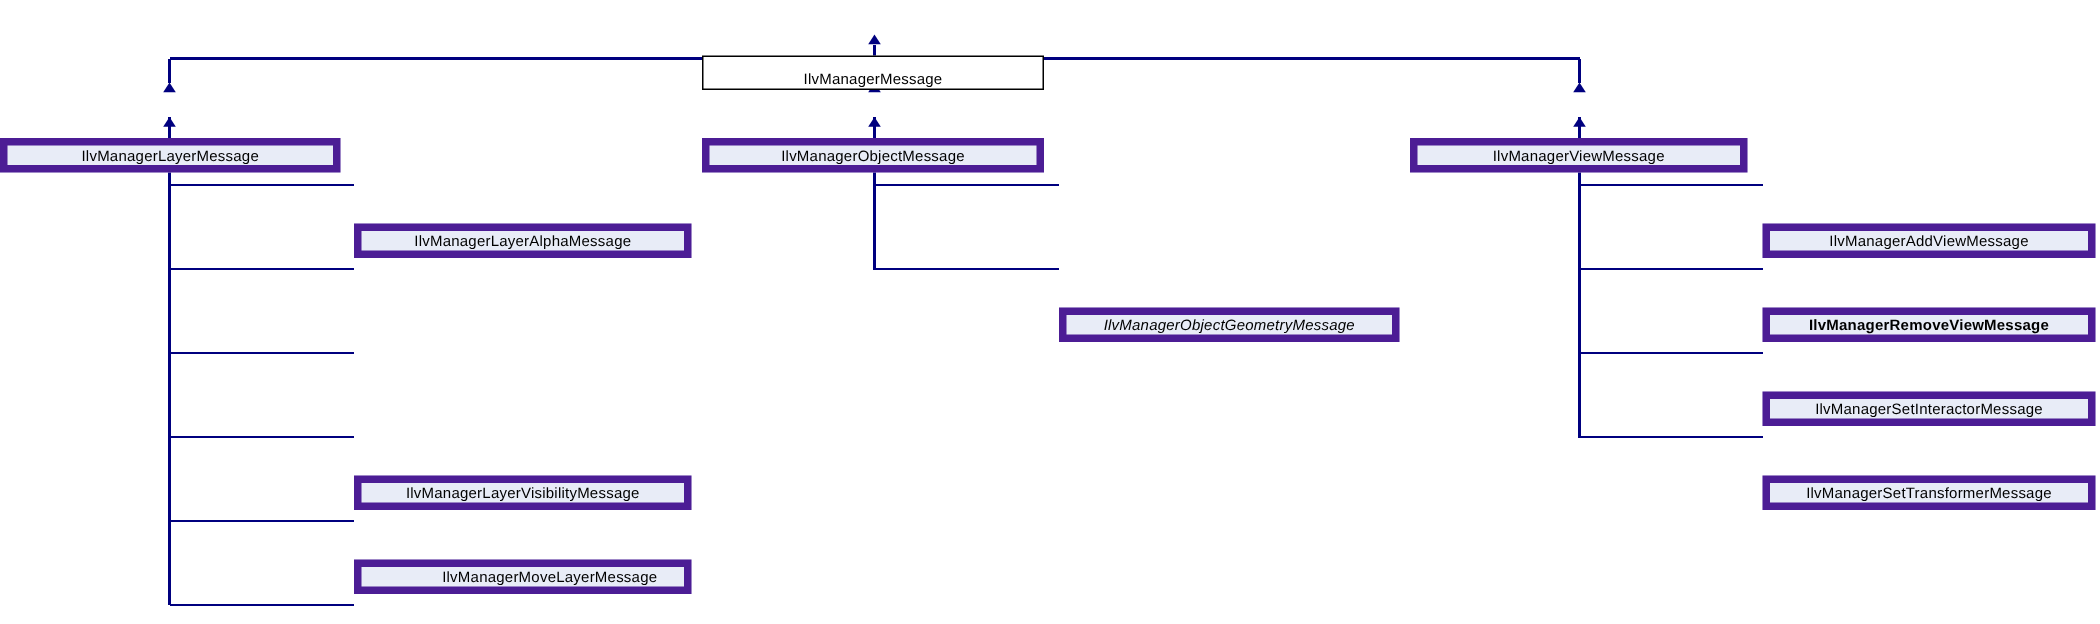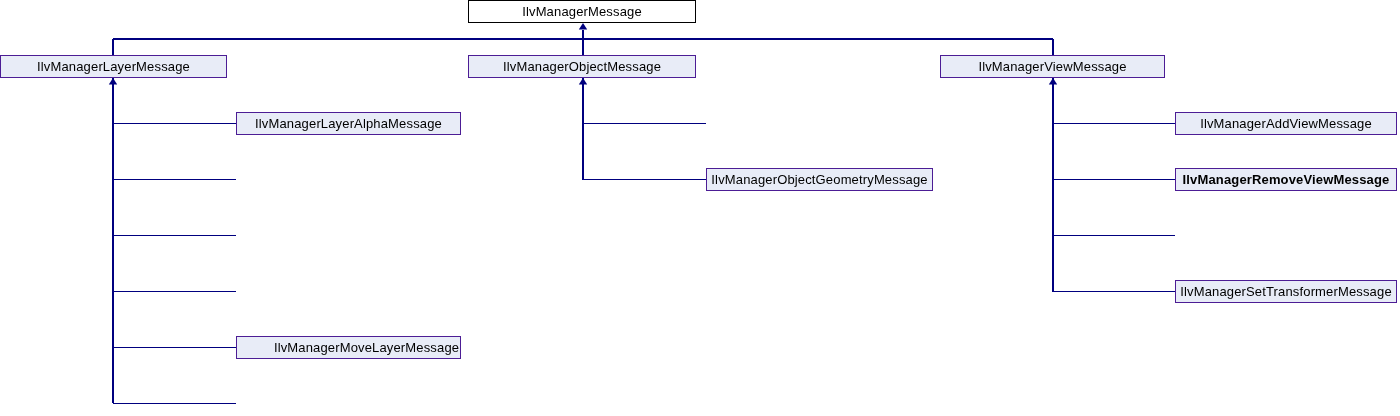--- a/index.html
+++ b/index.html
@@ -22,36 +22,37 @@
     left: 0;
     top: 0;
     width: 1400px;
     height: 416px;
     pointer-events: none;
   }
   .node {
     position: absolute;
     box-sizing: border-box;
     display: flex;
-    align-items: center;
+    align-items: flex-end;
     justify-content: center;
-    font-size: 13px;
+    font-size: 10px;
     line-height: 1;
     color: #000000;
     white-space: nowrap;
     letter-spacing: 0.15px;
     z-index: 5;
+    margin-top: 37px;
   }
   .node.root {
     background: #ffffff;
     border: 1px solid #000000;
   }
   .node.derived {
     background: #e8ecf7;
-    border: 1px solid #4c1d95;
+    border: 5px solid #4c1d95;
   }
   .node .label {
     display: block;
     padding: 0 6px;
   }
   
   .node .corner-fold {
     position: absolute;
     right: -1px;
     bottom: -1px;
@@ -107,28 +108,34 @@
     </div>
     <div class="node derived" title="IlvManagerObjectMessage" style="left: 468px; top: 55px; width: 228px; height: 23px;">
       <span class="label">IlvManagerObjectMessage</span>
     </div>
     <div class="node derived" title="IlvManagerViewMessage" style="left: 940px; top: 55px; width: 225px; height: 23px;">
       <span class="label">IlvManagerViewMessage</span>
     </div>
     <div class="node derived" title="IlvManagerLayerAlphaMessage" style="left: 236px; top: 112px; width: 225px; height: 23px;">
       <span class="label">IlvManagerLayerAlphaMessage</span>
     </div>
+    <div class="node derived" title="IlvManagerLayerVisibilityMessage" style="left: 236px; top: 280px; width: 225px; height: 23px;">
+      <span class="label">IlvManagerLayerVisibilityMessage</span>
+    </div>
     <div class="node derived" title="IlvManagerMoveLayerMessage" style="left: 236px; top: 336px; width: 225px; height: 23px; padding-left: 36px;">
       <span class="label">IlvManagerMoveLayerMessage</span>
     </div>
-    <div class="node derived" title="IlvManagerObjectGeometryMessage" style="left: 706px; top: 168px; width: 227px; height: 23px;">
+    <div class="node derived" title="IlvManagerObjectGeometryMessage" style="left: 706px; top: 168px; width: 227px; height: 23px; font-style: italic;">
       <span class="label">IlvManagerObjectGeometryMessage</span>
     </div>
     <div class="node derived" title="IlvManagerAddViewMessage" style="left: 1175px; top: 112px; width: 222px; height: 23px;">
       <span class="label">IlvManagerAddViewMessage</span>
     </div>
     <div class="node derived" title="IlvManagerRemoveViewMessage" style="left: 1175px; top: 168px; width: 222px; height: 23px; font-weight: bold;">
       <span class="label">IlvManagerRemoveViewMessage</span>
     </div>
+    <div class="node derived" title="IlvManagerSetInteractorMessage" style="left: 1175px; top: 224px; width: 222px; height: 23px;">
+      <span class="label">IlvManagerSetInteractorMessage</span>
+    </div>
     <div class="node derived" title="IlvManagerSetTransformerMessage" style="left: 1175px; top: 280px; width: 222px; height: 23px;">
       <span class="label">IlvManagerSetTransformerMessage</span>
     </div>
   </div>
 
 </body></html>

